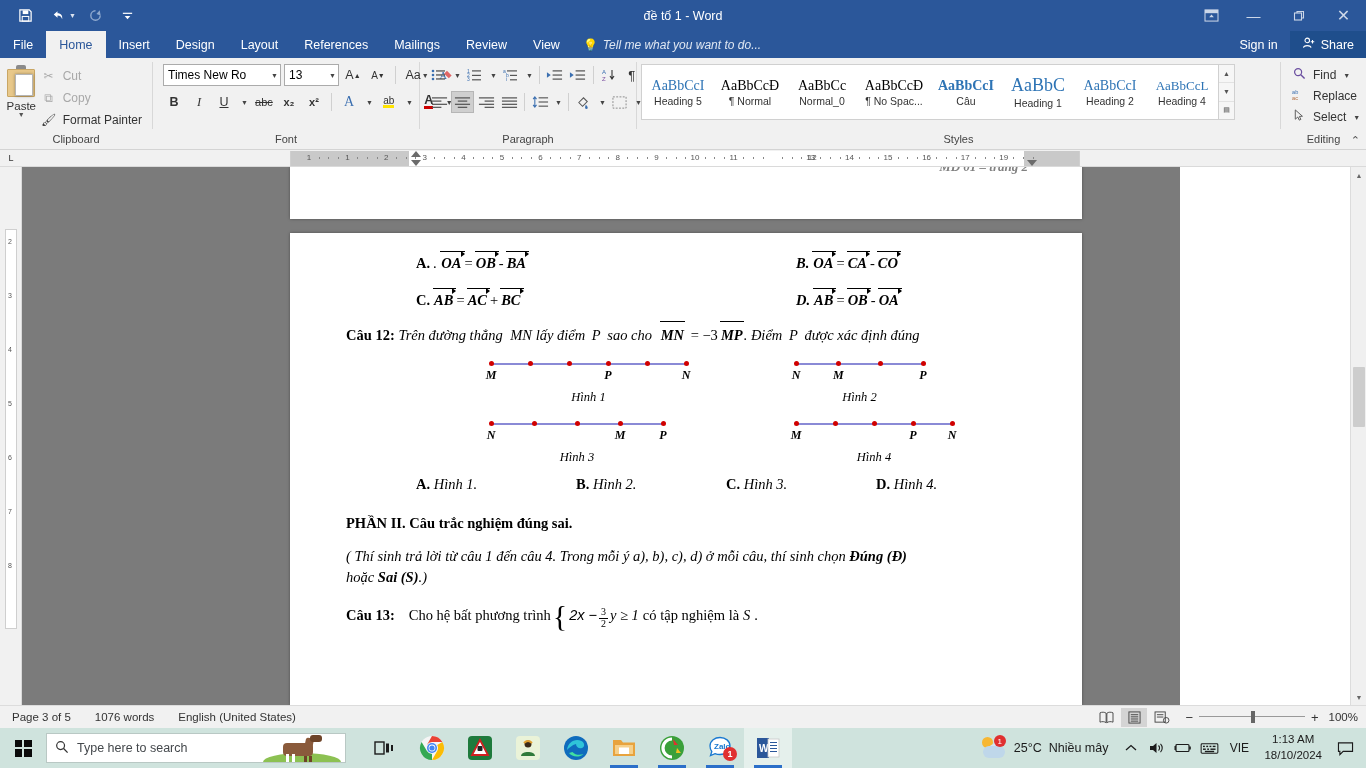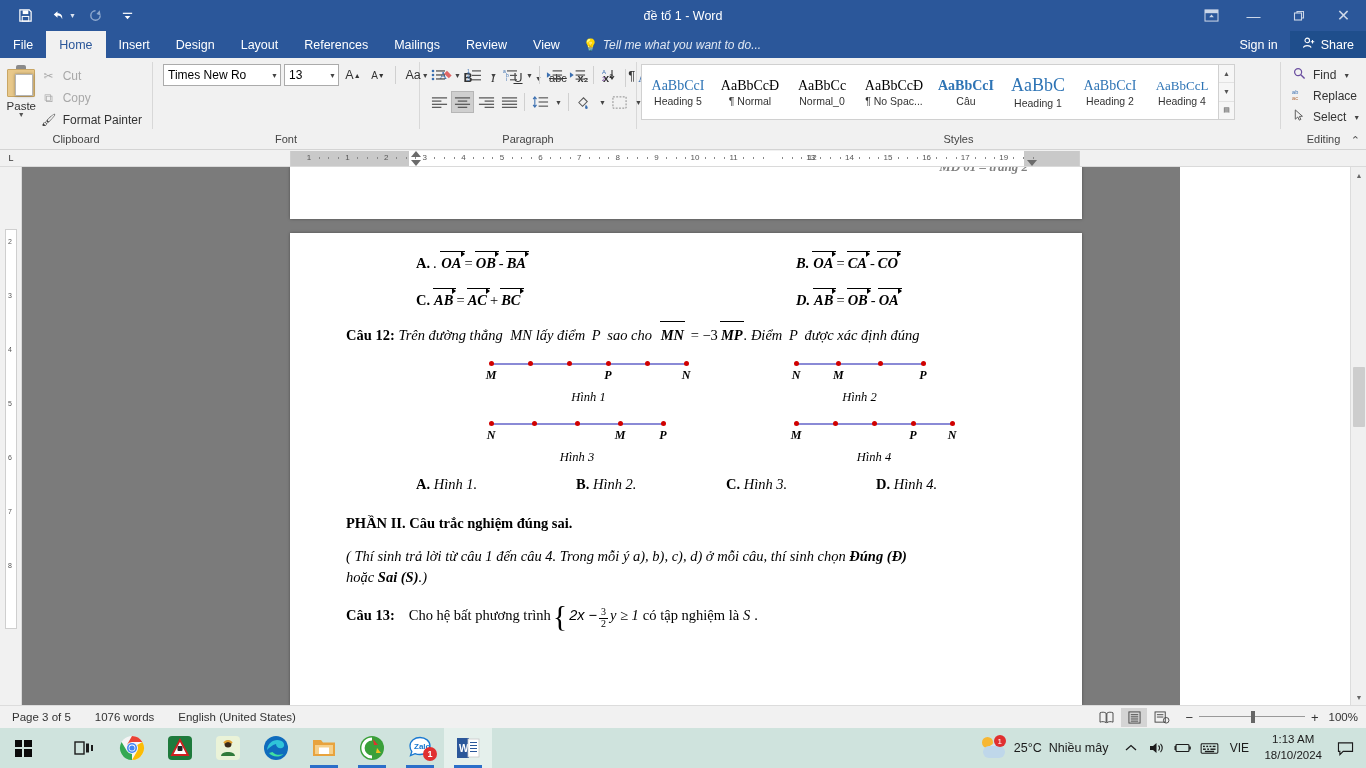--- a/index.html
+++ b/index.html
@@ -481,21 +481,21 @@
             <span>Format Painter</span>
           </div>
         </div>
       </div>
       <div class="rgroup-label">Clipboard</div>
     </div>
 
     <div class="rsep"></div>
 
     <div class="rgroup fontgroup">
-      <div class="rgroup-body" style="flex-direction:row; padding-left:10px;">
+      <div class="rgroup-body" style="flex-direction:column; padding-left:10px;">
         <div class="fg-row">
           <div class="combo fontname">
             <span class="cv">Times New Ro</span>
             <span class="cc">▼</span>
           </div>
           <div class="combo fontsize">
             <span class="cv">13</span>
             <span class="cc">▼</span>
           </div>
           <div class="ibtn">
@@ -1097,20 +1097,39 @@
 
   <div class="taskbar">
     <div class="start">
       <div class="winlogo">
           <i></i>
           <i></i>
           <i></i>
           <i></i>
         </div>
     </div>
+    <div class="searchbox">
+      <span class="search-ico">
+        <svg width="14" height="14" viewBox="0 0 15 15">
+            <circle cx="6" cy="6" r="4.2" fill="none" stroke="#333" stroke-width="1.3"></circle>
+            <path d="M9.2 9.2 L13.5 13.5" stroke="#333" stroke-width="1.4"></path>
+          </svg>
+      </span>
+      <span class="search-ph">Type here to search</span>
+      <span class="okapi">
+        <span class="hill"></span>
+        <span class="okapi-body"></span>
+        <span class="okapi-neck"></span>
+        <span class="okapi-head"></span>
+        <span class="okapi-leg" style="left:23px;"></span>
+        <span class="okapi-leg" style="left:29px;"></span>
+        <span class="okapi-leg b" style="left:41px;"></span>
+        <span class="okapi-leg b" style="left:46px;"></span>
+      </span>
+    </div>
 
     <div class="tb-icons">
       <div class="tb-btn">
         <svg width="20" height="18" viewBox="0 0 20 18">
             <rect x="1" y="3" width="9" height="12" fill="none" stroke="#1b1b1b" stroke-width="1.4"></rect>
             <rect x="12" y="4.5" width="3" height="9" fill="#1b1b1b"></rect>
             <rect x="17" y="6" width="2" height="6" fill="#1b1b1b"></rect>
           </svg>
       </div>
       <div class="tb-btn">

